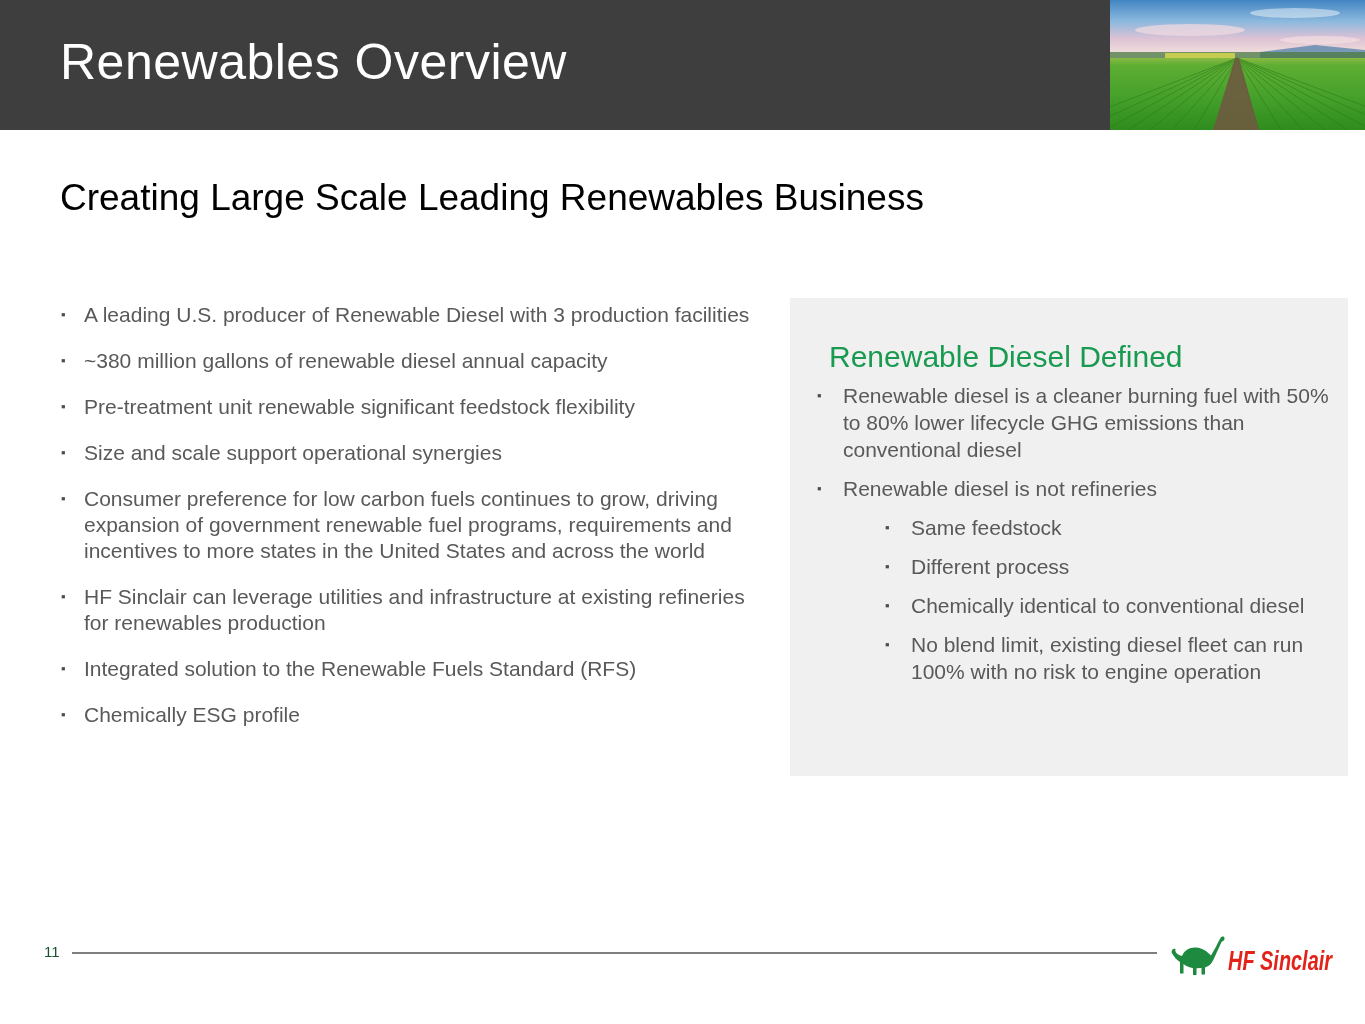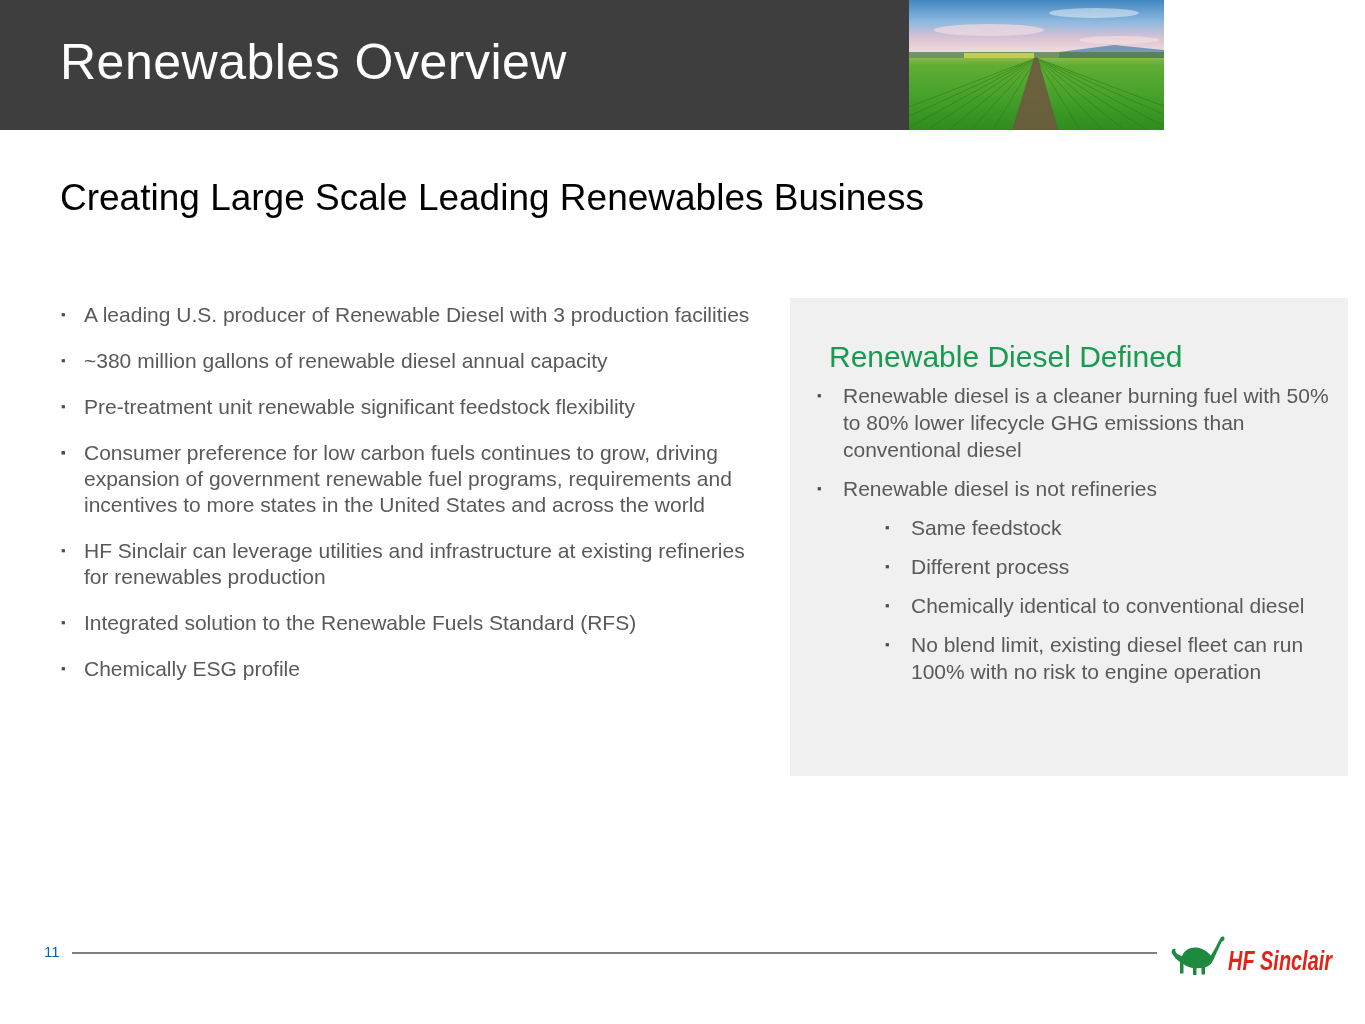--- a/index.html
+++ b/index.html
@@ -2,21 +2,21 @@
 <html style="--header-bg: #3E3E3E; --accent-green: #189A50; --logo-red: #E2231A; --body-text: #595959; --box-bg: #F0F0F0; --footer-line: #7F7F7F;"><head>
 <meta charset="utf-8">
 <style>
   html,body{margin:0;padding:0;background:#fff;}
   .slide{
     position:relative;width:1365px;height:1024px;overflow:hidden;
     background:#fff;font-family:"Liberation Sans",sans-serif;
   }
   
   .header{
-    position:absolute;left:0;top:0;width:1164px;height:130px;
+    position:absolute;left:0;top:0;width:1365px;height:130px;
     background:var(--header-bg,#3E3E3E);
   }
   .header-title{
     position:absolute;left:60px;top:33px;margin:0;
     font-size:50px;font-weight:400;color:#fff;letter-spacing:.5px;
     white-space:nowrap;
   }
   .header-photo{
     position:absolute;right:0;top:0;width:255px;height:130px;display:block;
   }
@@ -58,21 +58,21 @@
   .marker{
     position:absolute;left:0;top:0;
     font-size:13px;line-height:26px;color:#4d4d4d;
   }
   .left-list .marker{left:1px;}
   .box-list .level1 .marker{left:27px;line-height:27px;}
   .box-list .level2 .marker{left:95px;line-height:27px;}
   
   .page-number{
     position:absolute;left:44px;top:943px;
-    font-size:15px;color:#0369a1;
+    font-size:15px;color:#14532d;
   }
   .footer-line{
     position:absolute;left:72px;top:952px;width:1085px;height:2px;
     background:#7f7f7f;
   }
   .logo{
     position:absolute;left:1170px;top:934px;width:164px;height:46px;display:block;
   }
 </style>
 </head>
@@ -127,21 +127,21 @@
       <polygon points="125,58 129,58 149,130 103,130" fill="#6e5a40" opacity="0.9"></polygon>
     </svg>
   </div>
 
   <h2 class="subtitle">Creating Large Scale Leading Renewables Business</h2>
 
   <ul class="left-list">
       <li><span class="marker">▪</span><span>A leading U.S. producer of Renewable Diesel with 3 production facilities</span></li>
       <li><span class="marker">▪</span><span>~380 million gallons of renewable diesel annual capacity</span></li>
       <li><span class="marker">▪</span><span>Pre-treatment unit renewable significant feedstock flexibility</span></li>
-      <li><span class="marker">▪</span></li>
+      <li><span class="marker">▪</span><span>Size and scale support operational synergies</span></li>
       <li><span class="marker">▪</span><span>Consumer preference for low carbon fuels continues to grow, driving expansion of government renewable fuel programs, requirements and incentives to more states in the United States and across the world</span></li>
       <li><span class="marker">▪</span><span>HF Sinclair can leverage utilities and infrastructure at existing refineries for renewables production</span></li>
       <li><span class="marker">▪</span><span>Integrated solution to the Renewable Fuels Standard (RFS)</span></li>
       <li><span class="marker">▪</span><span>Chemically ESG profile</span></li>
     </ul>
 
   <div class="info-box">
     <h3 class="info-box-title">Renewable Diesel Defined</h3>
     <ul class="box-list">
         <li class="level1"><span class="marker">▪</span><span>Renewable diesel is a cleaner burning fuel with 50% to 80% lower lifecycle GHG emissions than conventional diesel</span></li>

